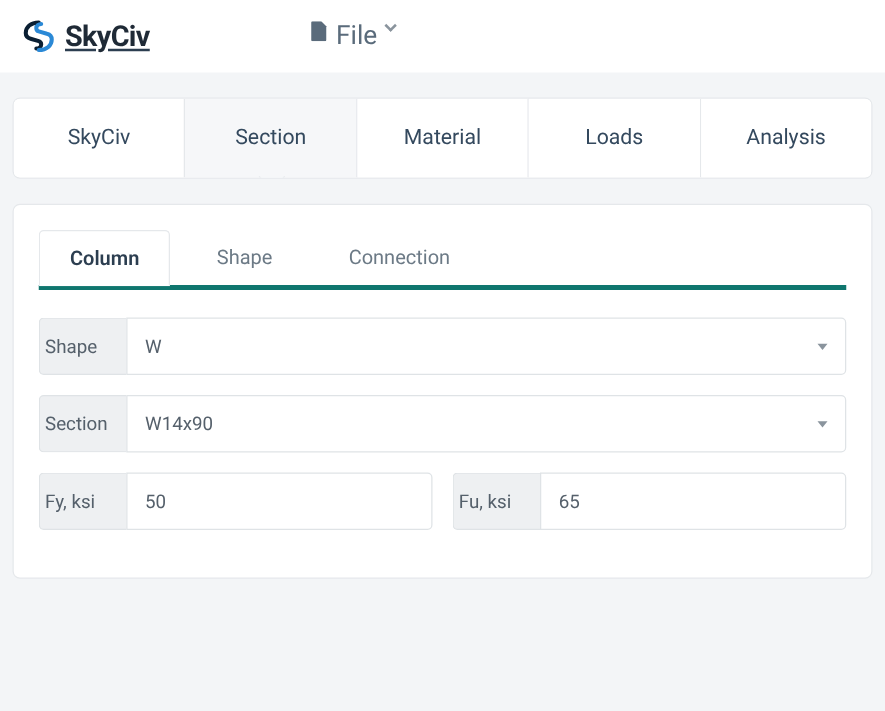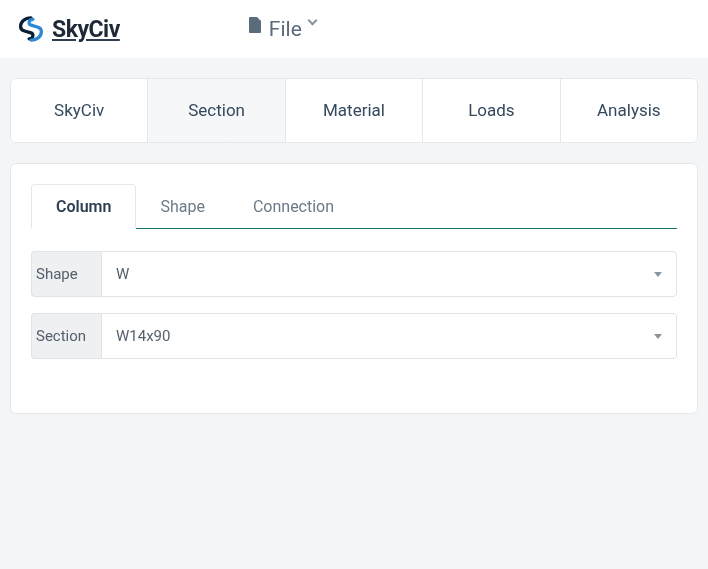--- a/index.html
+++ b/index.html
@@ -88,23 +88,22 @@
     .panel {
       background: #fff;
       border: 1px solid #e5e8eb;
       border-radius: 6px;
       margin-top: 20px;
       padding: 20px 20px 38px 20px;
     }
 
     .subtabs {
       display: flex;
-      border-bottom: 1px solid #0f766e;
-      gap: 0;
-      align-items: flex-end;
+      border-bottom: 4px solid #0f766e;
+      gap: 13px;
     }
     .subtab {
       padding: 12px 24px;
       font-size: 16px;
       color: #6c7a86;
       cursor: pointer;
     }
     .subtab.active {
       border: 1px solid #e5e8eb;
       border-bottom: 1px solid #fff;
@@ -240,16 +239,30 @@
         <div class="field">
           <div class="addon">Section</div>
           <div class="select-box">
             <span>W14x90</span>
             <span class="caret"></span>
           </div>
         </div>
       </div>
 
 
+      <div class="half-row">
+        <div class="field">
+          <div class="addon">Fy, ksi</div>
+          <div class="text-box">
+            <input type="text" value="50" style="">
+          </div>
+        </div>
+        <div class="field">
+          <div class="addon">Fu, ksi</div>
+          <div class="text-box">
+            <input type="text" value="65" style="">
+          </div>
+        </div>
+      </div>
 
     </div>
   </div>
 </div>
 
 </body></html>

